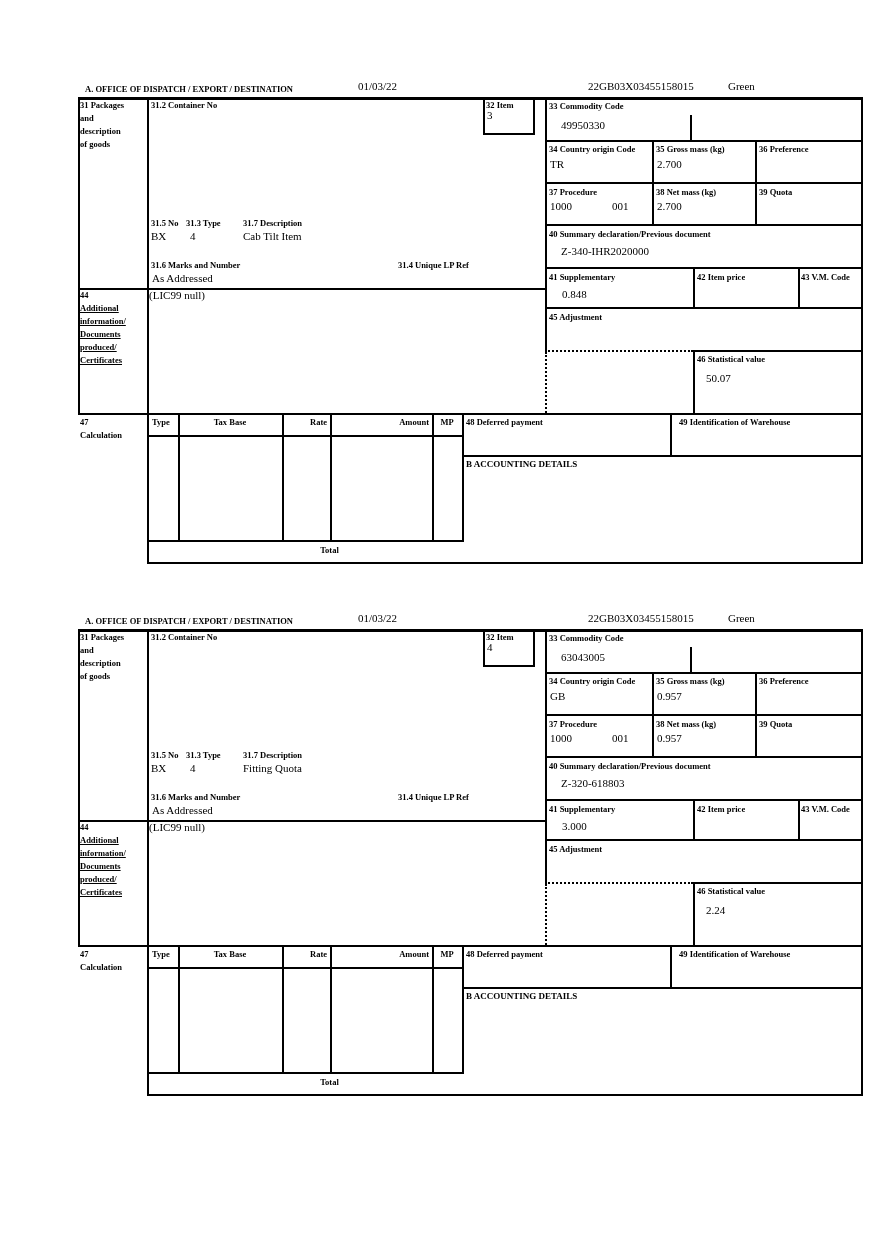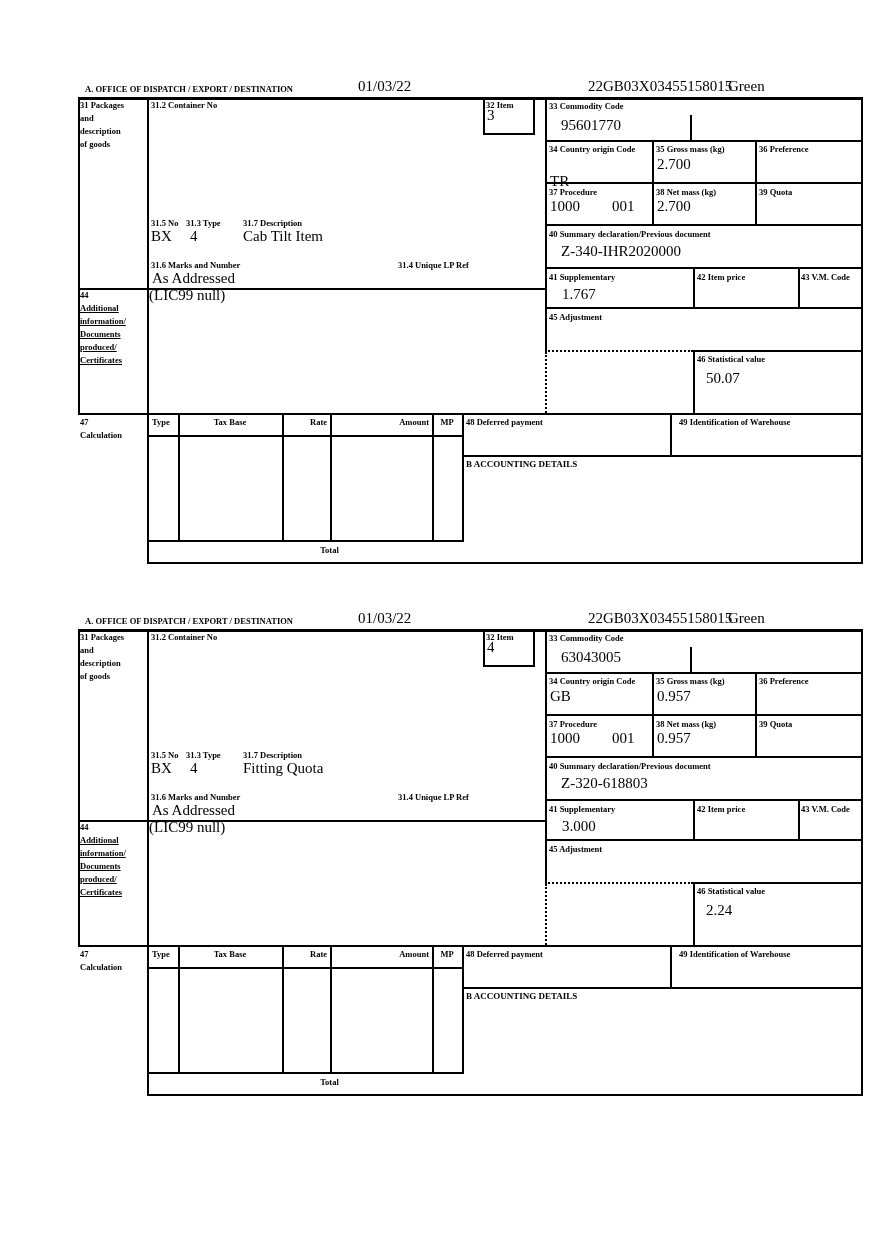--- a/index.html
+++ b/index.html
@@ -8,21 +8,21 @@
   .section{position:absolute;left:0;width:882px;height:500px;}
   
   .hl{position:absolute;background:#000;height:2px;}
   .vl{position:absolute;background:#000;width:2px;}
   .hd{position:absolute;border-top:2px dotted #000;height:0;}
   .vd{position:absolute;border-left:2px dotted #000;width:0;}
   
   .lb{position:absolute;font-size:8.5px;font-weight:bold;line-height:13px;
       white-space:pre-line;letter-spacing:0px;}
   .lbu{text-decoration:underline;}
-  .val{position:absolute;font-size:15px;line-height:15px;white-space:pre;}
+  .val{position:absolute;font-size:11px;line-height:15px;white-space:pre;}
   .hdr{position:absolute;font-size:9px;font-weight:bold;white-space:pre;}
   .ctr{text-align:center;}
   .rgt{text-align:right;}
 </style>
 </head>
 <body>
 
 <div class="page" id="page">
 <div class="section" style="top: 82px;">
 
@@ -72,23 +72,23 @@
 
     <div class="lb" style="left:80px;top:17px;">31 Packages
 and
 description
 of goods</div>
     <div class="lb" style="left:151px;top:17px;">31.2 Container No</div>
     <div class="lb" style="left:486px;top:17px;">32 Item</div>
     <div class="val" style="left:487px;top:26px;">3</div>
 
     <div class="lb" style="left:549px;top:18px;">33 Commodity Code</div>
-    <div class="val" style="left:561px;top:36px;">95601770</div>
+    <div class="val" style="left:561px;top:36px;">49950330</div>
     <div class="lb" style="left:549px;top:61px;">34 Country origin Code</div>
-    <div class="val" style="left:550px;top:75px;margin-top:17px;">TR</div>
+    <div class="val" style="left:550px;top:75px;">TR</div>
     <div class="lb" style="left:656px;top:61px;">35 Gross mass (kg)</div>
     <div class="val" style="left:657px;top:75px;">2.700</div>
     <div class="lb" style="left:759px;top:61px;">36 Preference</div>
     <div class="lb" style="left:549px;top:104px;">37 Procedure</div>
     <div class="val" style="left:550px;top:117px;">1000</div>
     <div class="val" style="left:612px;top:117px;">001</div>
     <div class="lb" style="left:656px;top:104px;">38 Net mass (kg)</div>
     <div class="val" style="left:657px;top:117px;">2.700</div>
     <div class="lb" style="left:759px;top:104px;">39 Quota</div>
 
@@ -98,21 +98,21 @@
     <div class="val" style="left:151px;top:147px;">BX</div>
     <div class="val" style="left:190px;top:147px;">4</div>
     <div class="val" style="left:243px;top:147px;">Cab Tilt Item</div>
     <div class="lb" style="left:151px;top:177px;">31.6 Marks and Number</div>
     <div class="lb" style="left:398px;top:177px;">31.4 Unique LP Ref</div>
     <div class="val" style="left:152px;top:189px;">As Addressed</div>
 
     <div class="lb" style="left:549px;top:146px;">40 Summary declaration/Previous document</div>
     <div class="val" style="left:561px;top:162px;">Z-340-IHR2020000</div>
     <div class="lb" style="left:549px;top:189px;">41 Supplementary</div>
-    <div class="val" style="left:562px;top:205px;">1.767</div>
+    <div class="val" style="left:562px;top:205px;">0.848</div>
     <div class="lb" style="left:697px;top:189px;">42 Item price</div>
     <div class="lb" style="left:801px;top:189px;">43 V.M. Code</div>
 
     <div class="lb" style="left:80px;top:207px;">44</div>
     <div class="lb lbu" style="left:80px;top:220px;">Additional
 information/
 Documents
 produced/
 Certificates</div>
     <div class="val" style="left:149px;top:206px;">(LIC99 null)</div>

